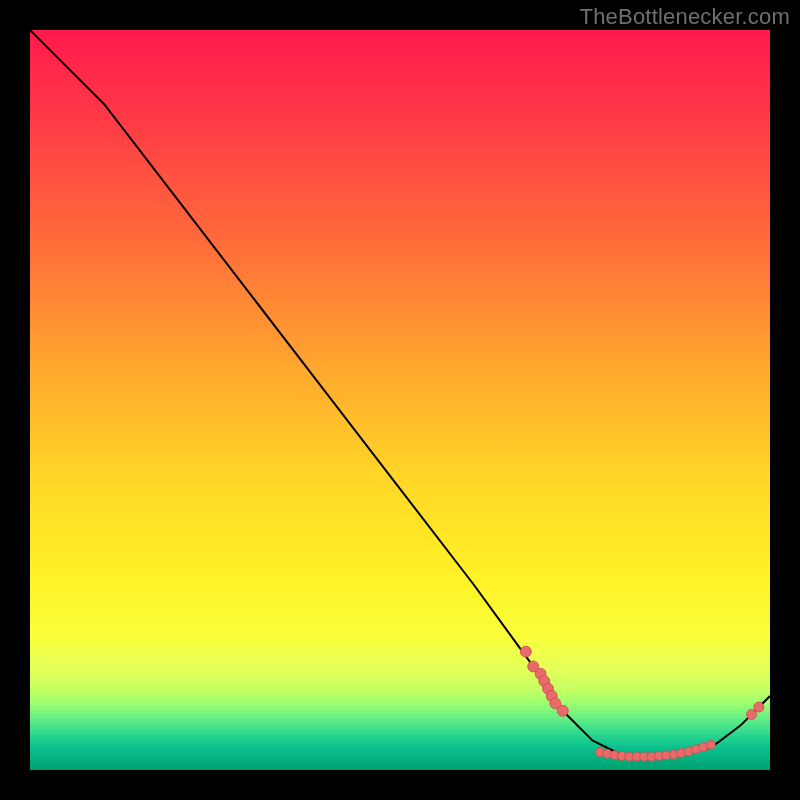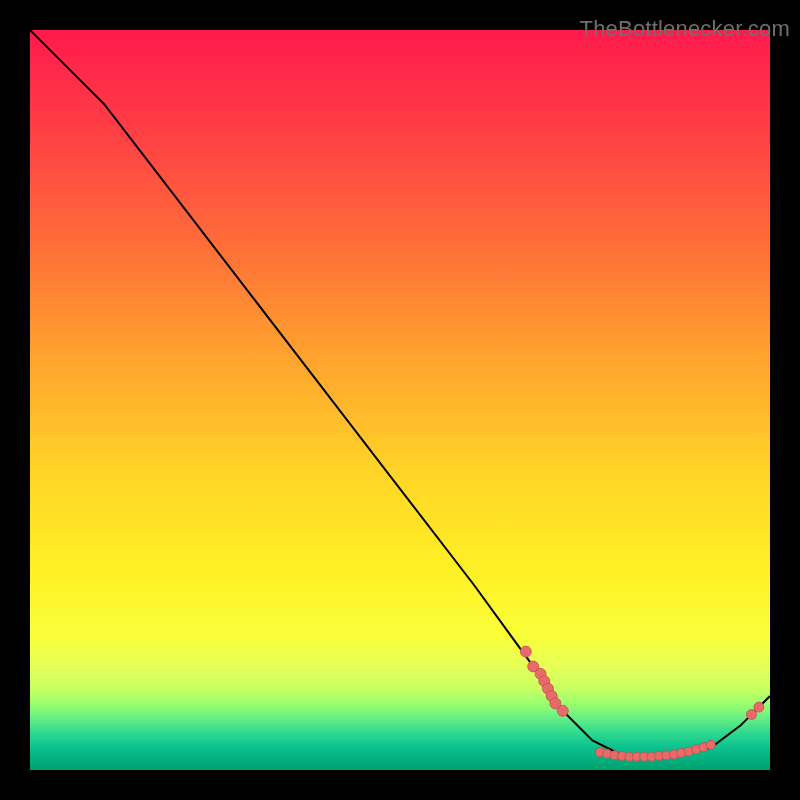--- a/index.html
+++ b/index.html
@@ -12,21 +12,21 @@
     font-family: Arial, Helvetica, sans-serif;
   }
   .wrap {
     position: relative;
     width: 800px;
     height: 800px;
     background: #000;
   }
   .watermark {
     position: absolute;
-    top: 16px;
+    top: 4px;
     right: 10px;
     color: #6f6f6f;
     font-size: 22px;
     font-weight: 500;
     letter-spacing: 0.2px;
     z-index: 5;
   }
   .plot {
     position: absolute;
     left: 30px;

